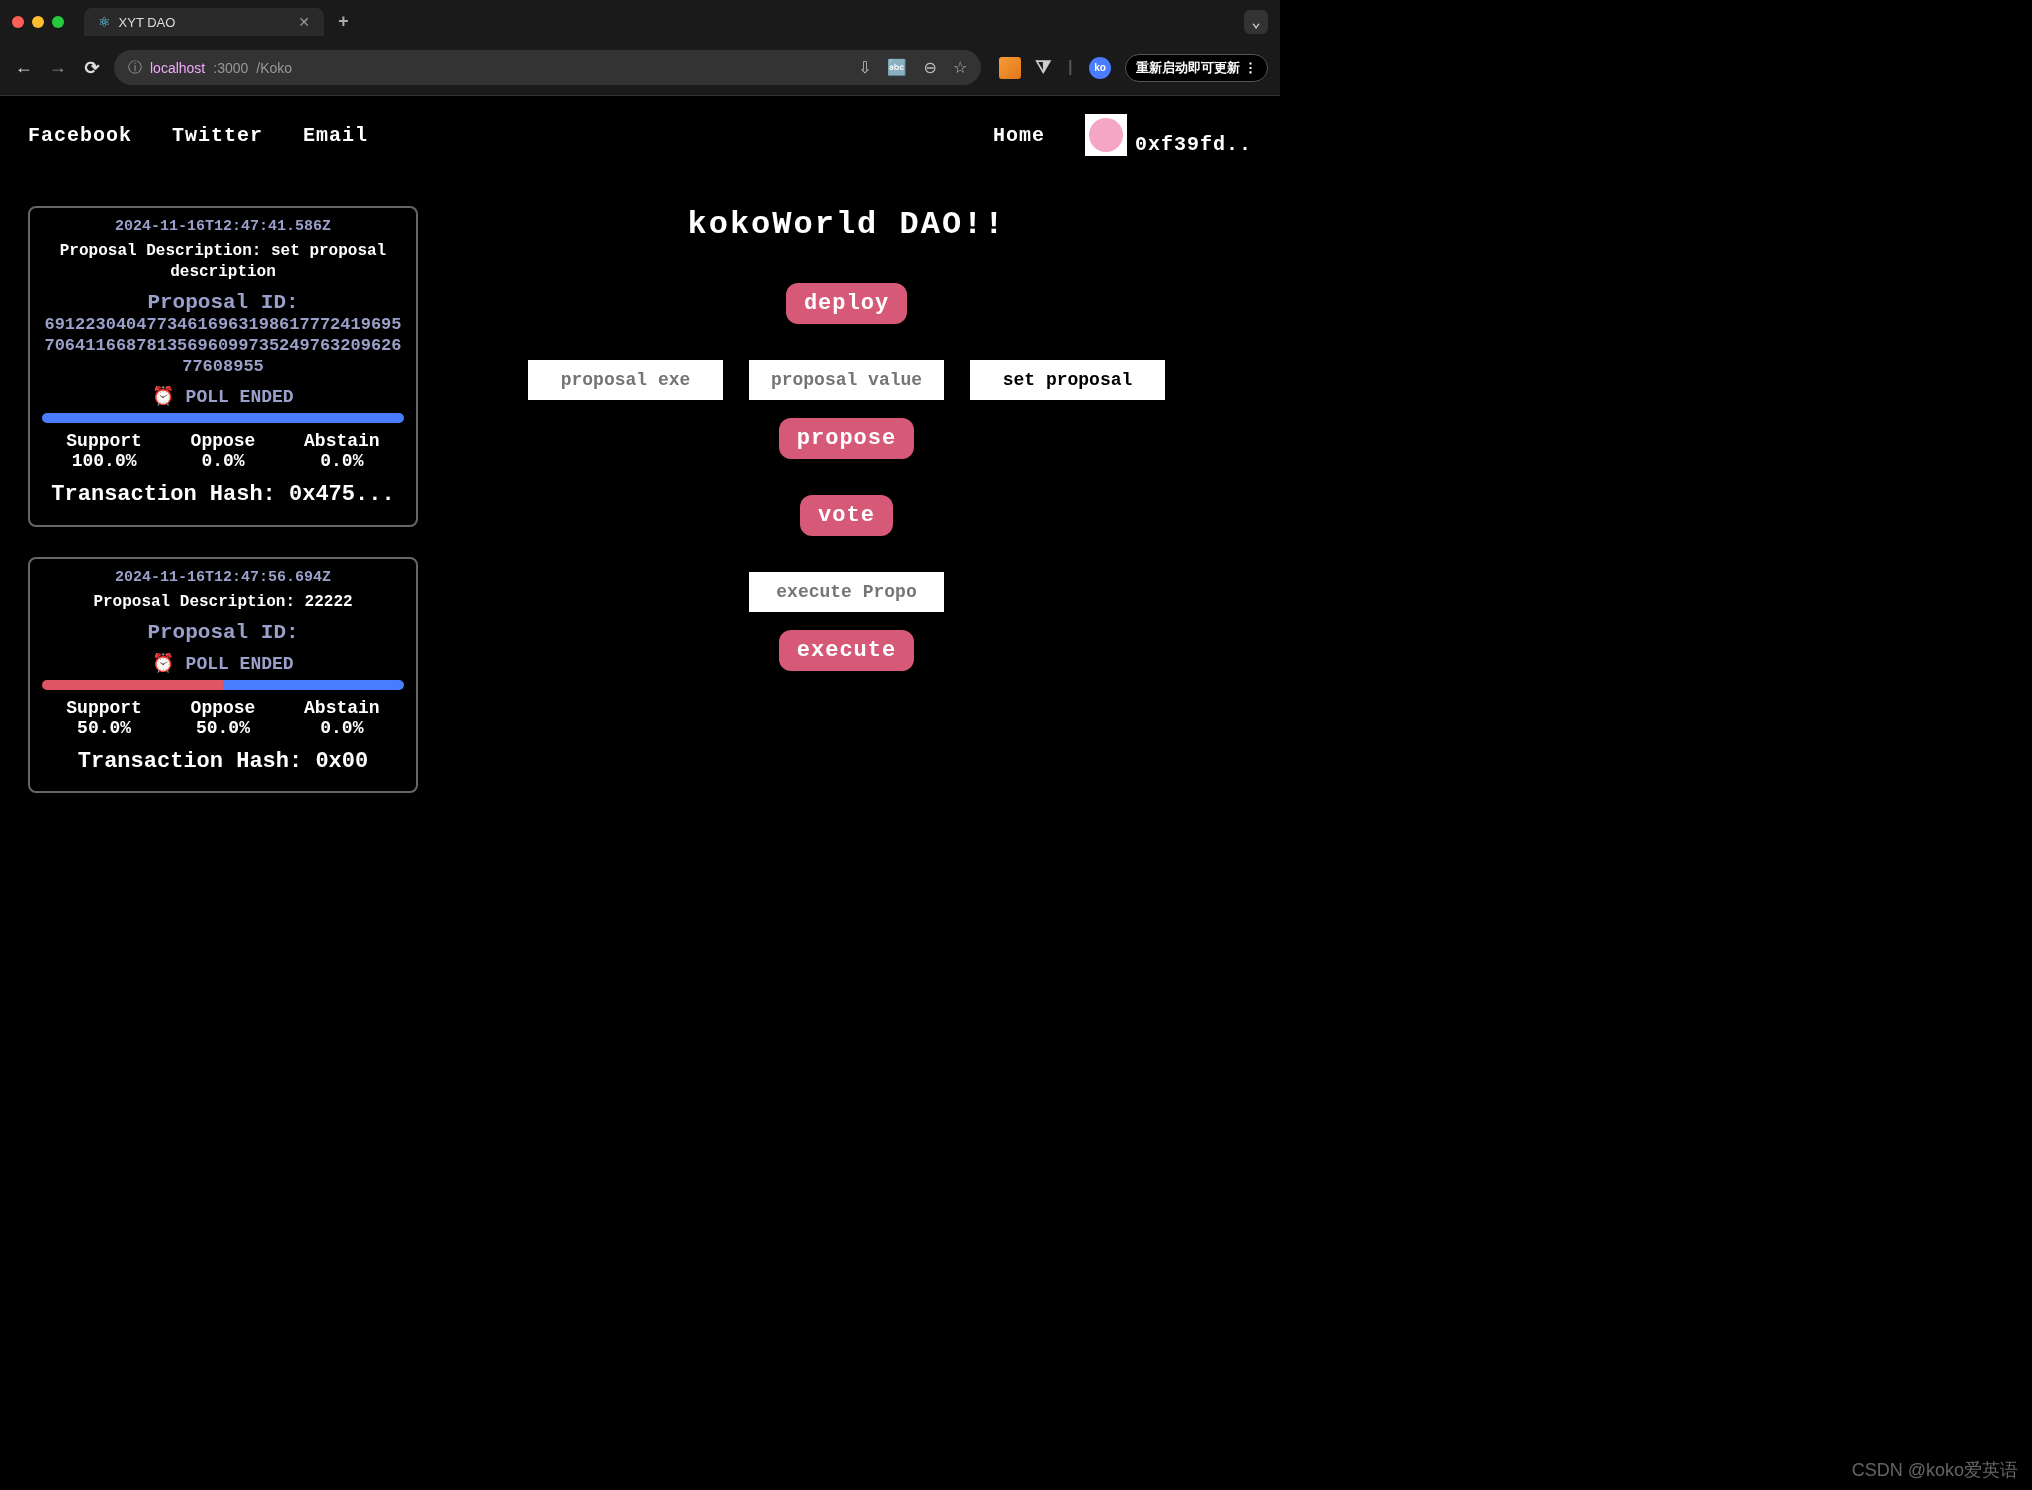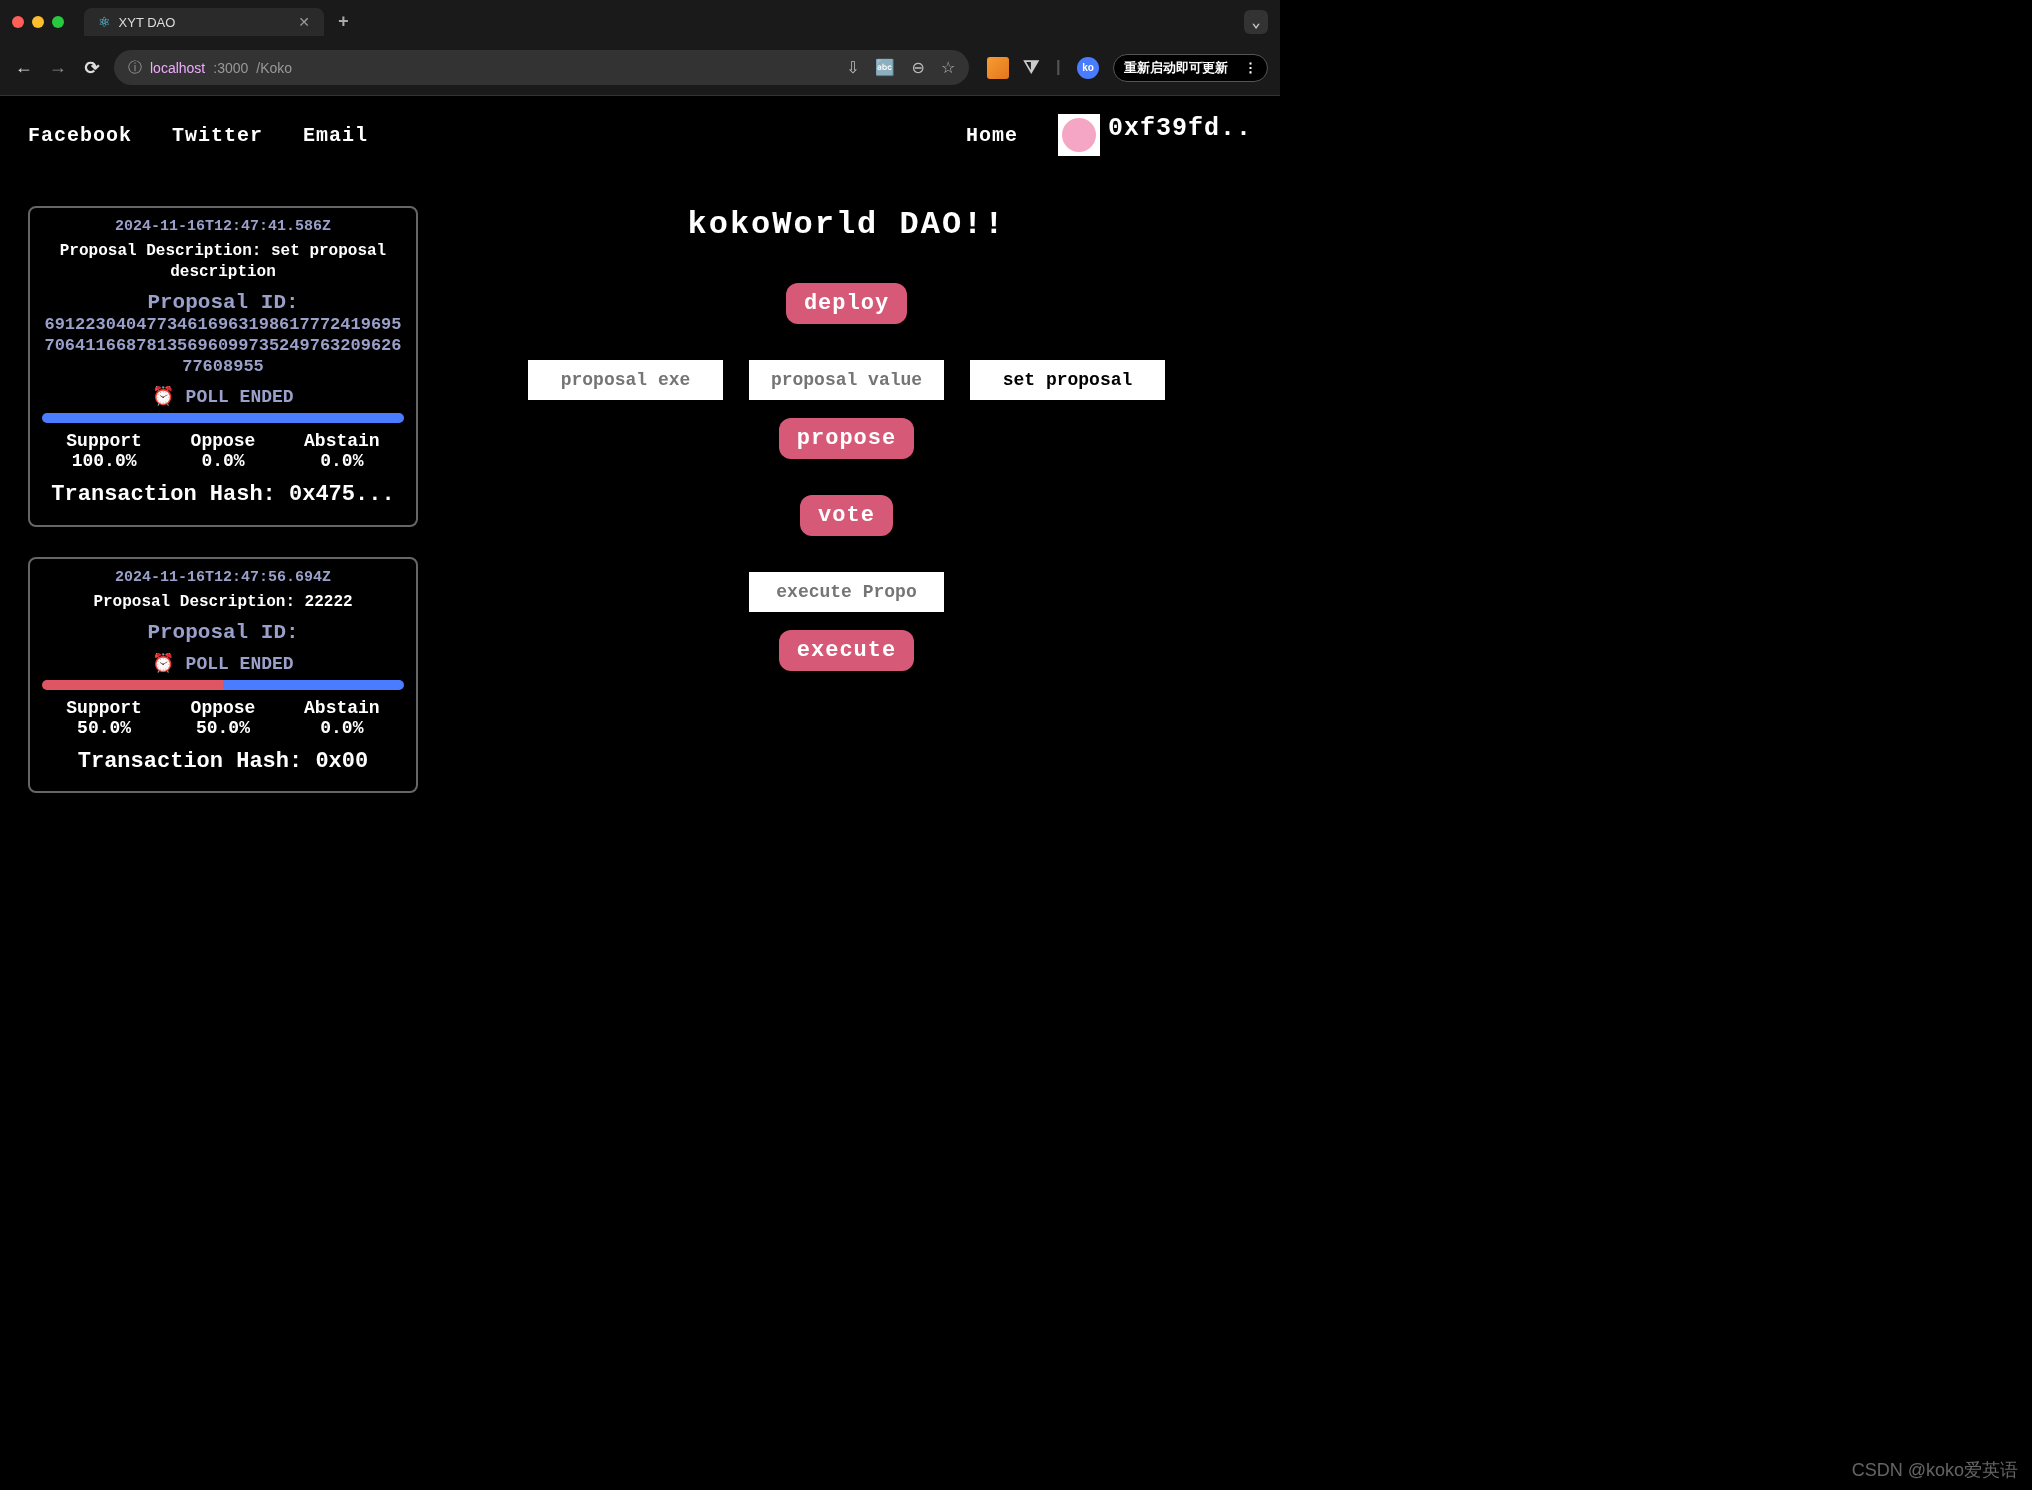--- a/index.html
+++ b/index.html
@@ -84,21 +84,21 @@
 .update-btn {
   background: #000;
   border: 1px solid #555;
   border-radius: 16px;
   padding: 4px 10px;
   color: #fff;
   font-size: 13px;
   font-family: sans-serif;
   display: flex;
   align-items: center;
-  gap: 16px;
+  gap: 4px;
 }
 
 .app {
   padding: 18px 28px;
 }
 .top-nav {
   display: flex;
   align-items: center;
   gap: 40px;
   font-size: 20px;
@@ -114,21 +114,21 @@
   margin-right: 8px;
   vertical-align: middle;
 }
 .kirby::after {
   content: '';
   position: absolute;
   inset: 4px;
   background: #f4a6c4;
   border-radius: 50%;
 }
-.wallet { display: flex; align-items: flex-start; font-size: 25px; }
+.wallet { display: flex; align-items: flex-end; font-size: 20px; }
 
 .layout { display: flex; gap: 23px; }
 .sidebar { width: 390px; display: flex; flex-direction: column; gap: 30px; }
 .card {
   border: 2px solid #666;
   border-radius: 8px;
   padding: 10px 12px 16px;
   text-align: center;
 }
 .timestamp { color: #9aa0c9; font-size: 15px; margin-bottom: 6px; }

